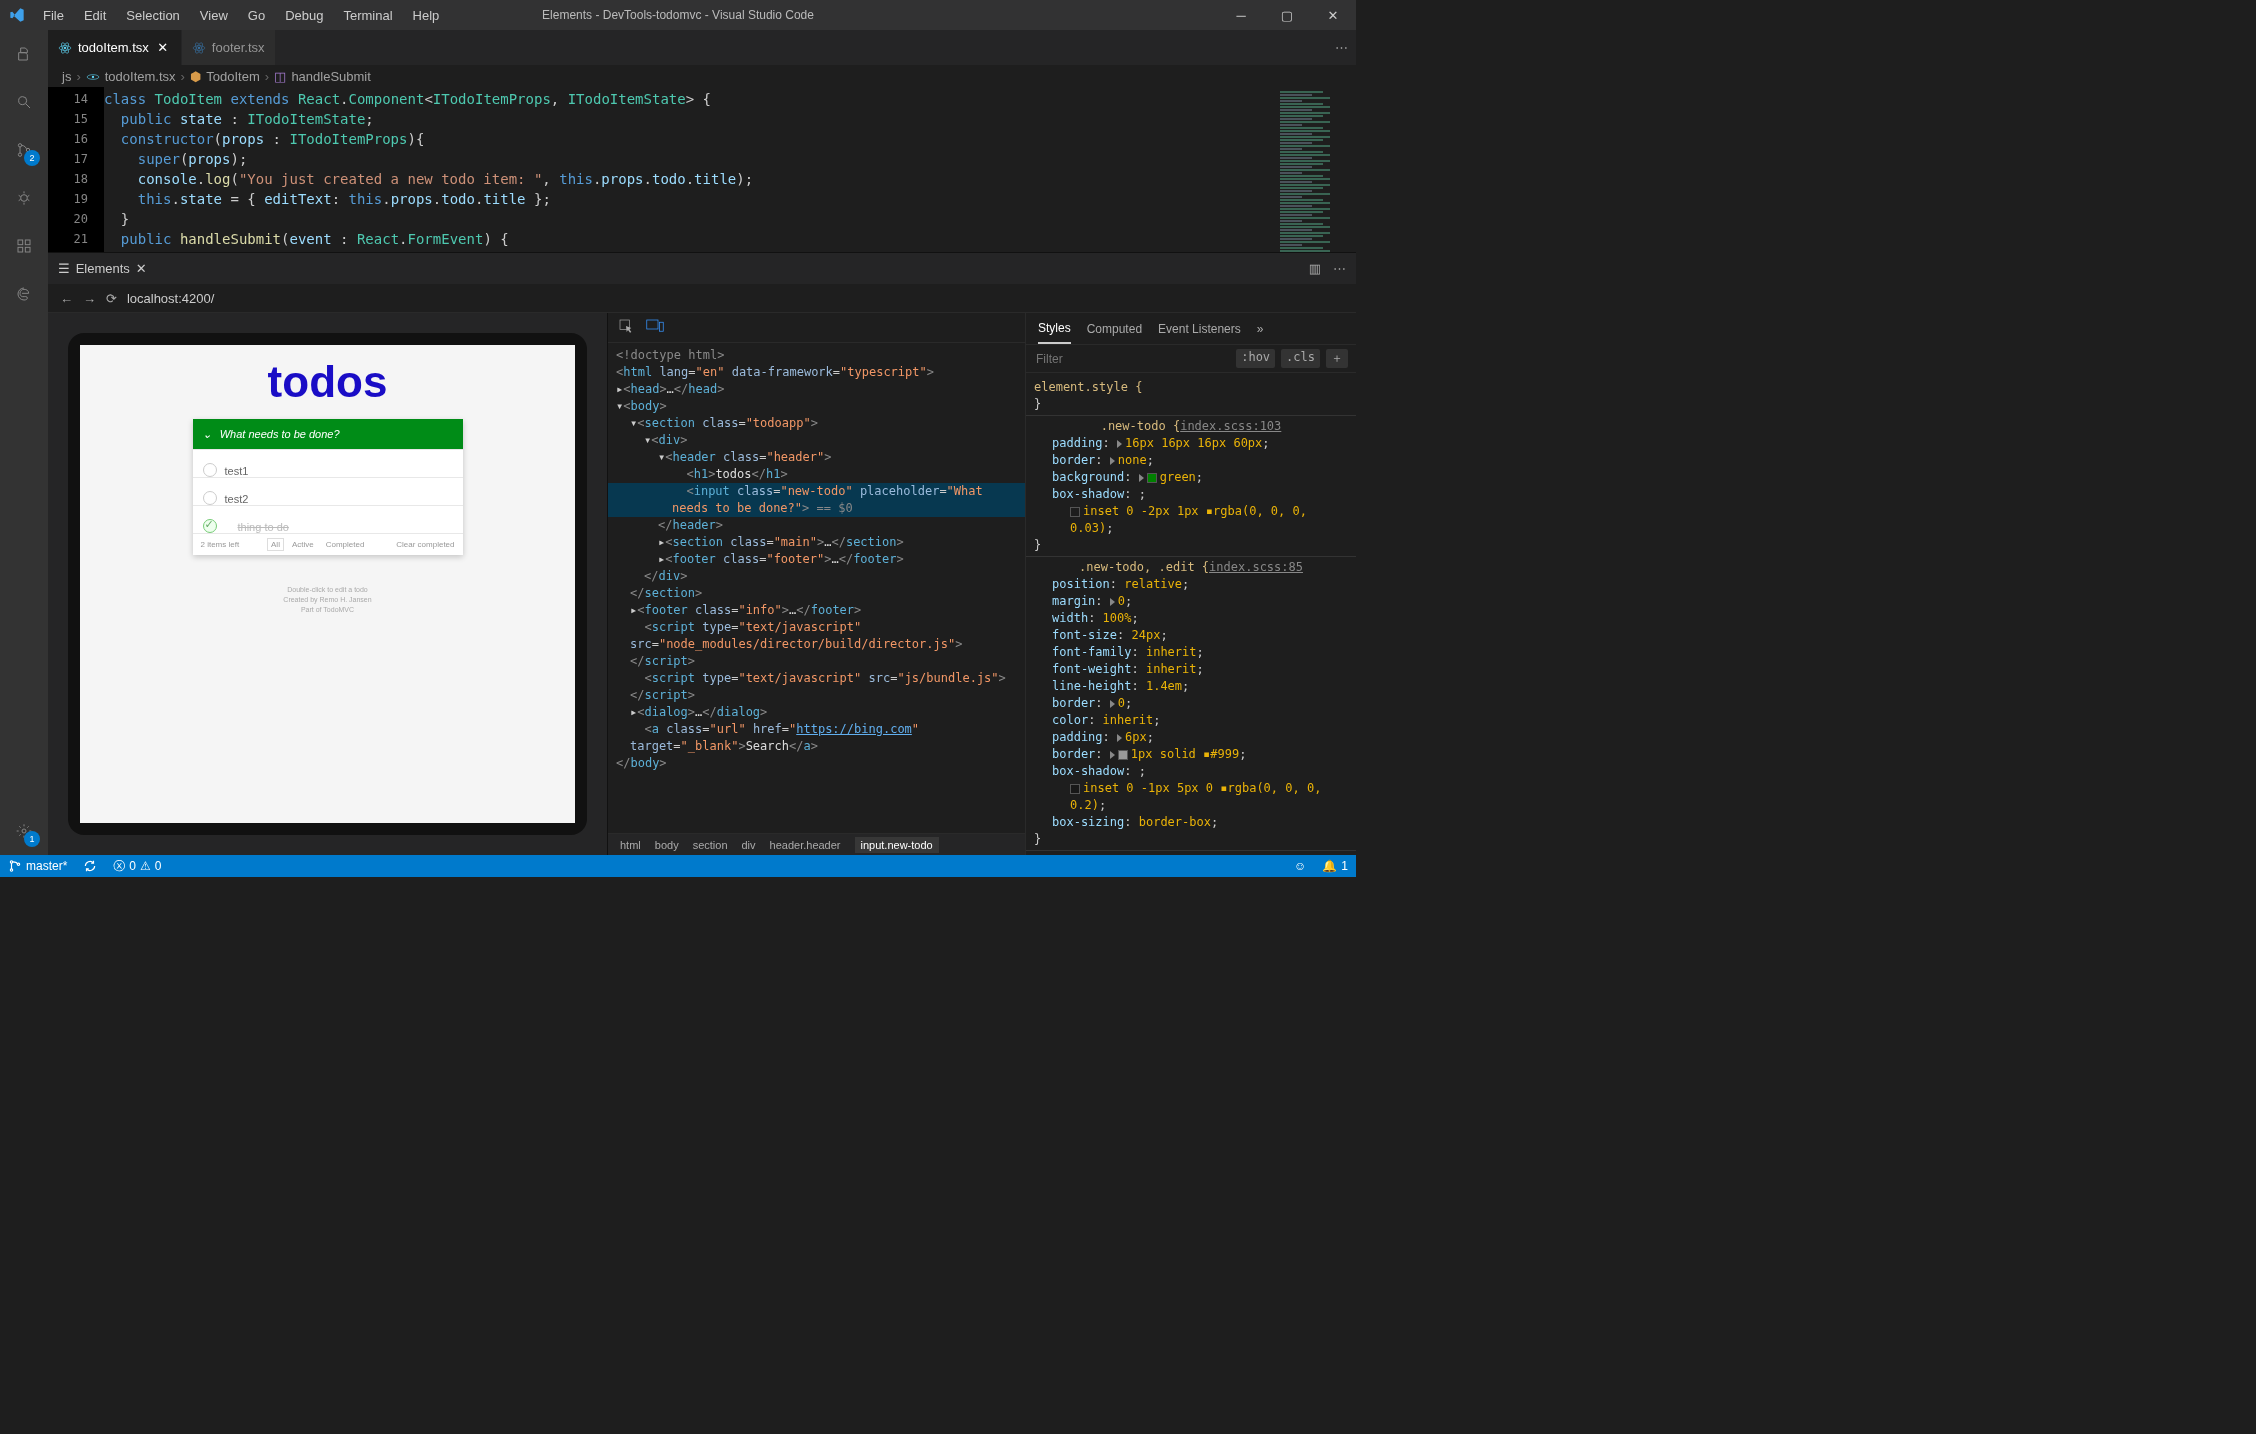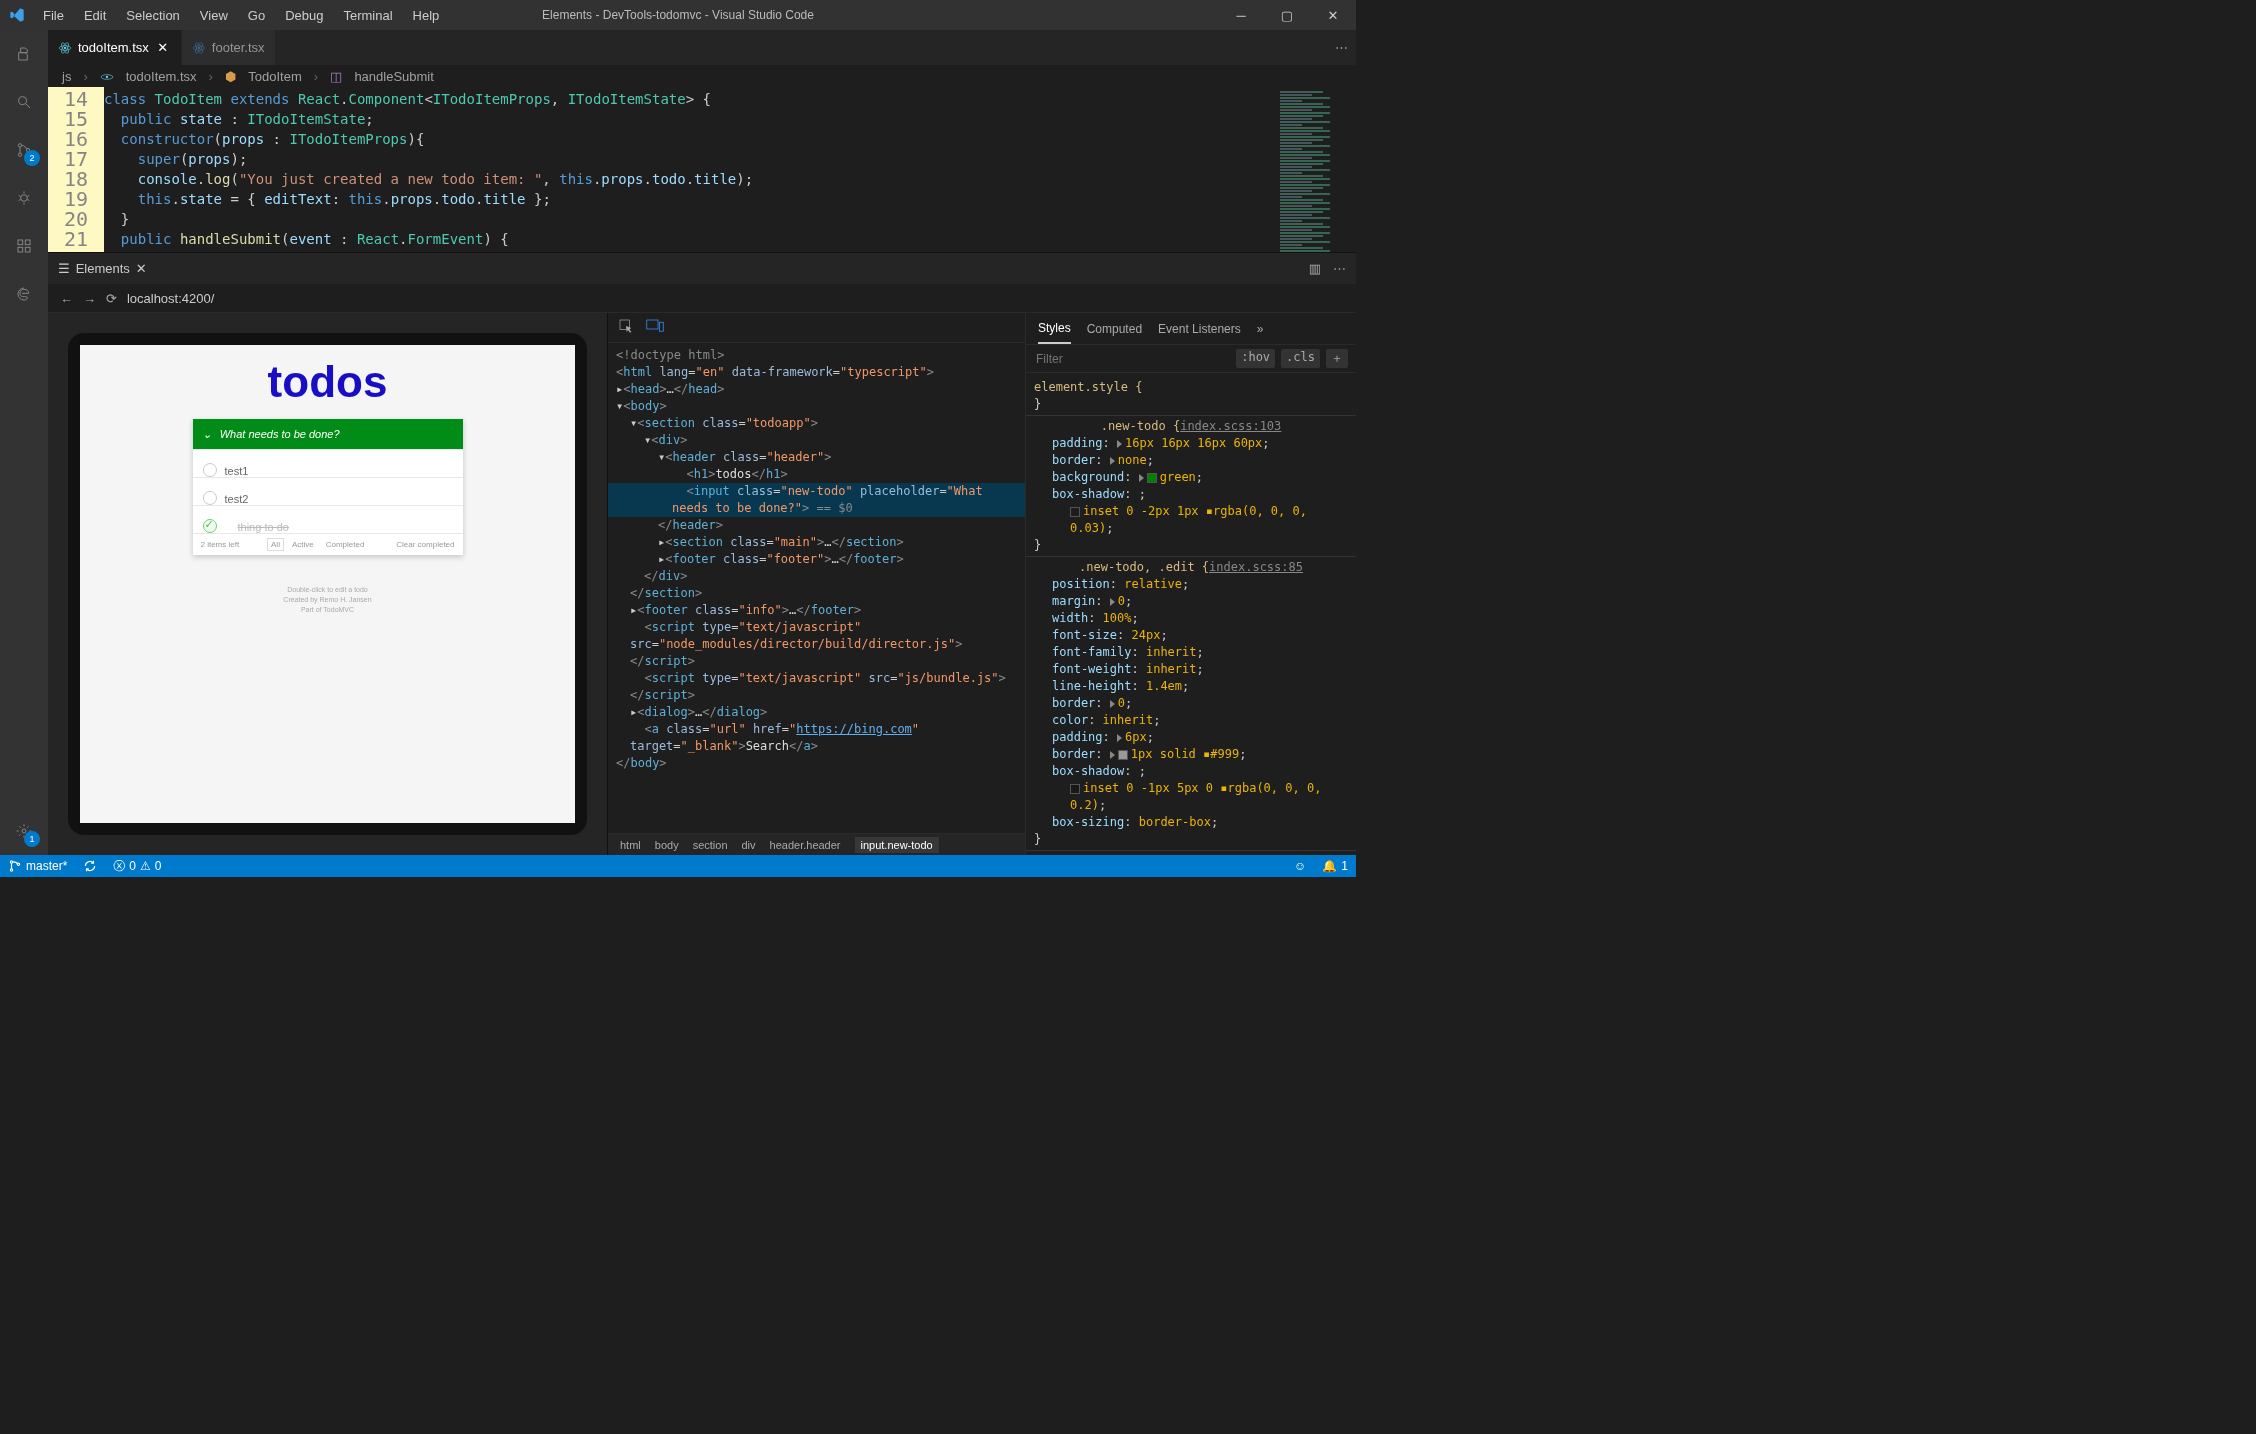--- a/index.html
+++ b/index.html
@@ -43,27 +43,27 @@
 .activity-badge { position: absolute; bottom: 8px; right: 8px; background: #007acc; color: #fff; font-size: 9px; width: 16px; height: 16px; border-radius: 10px; display: flex; align-items: center; justify-content: center; }
 .activity-spacer { flex: 1; }
 
 .content { flex: 1; display: flex; flex-direction: column; overflow: hidden; }
 .tabs { height: 35px; background: #252526; display: flex; align-items: center; }
 .tab { height: 35px; padding: 0 10px; display: flex; align-items: center; gap: 6px; background: #2d2d2d; color: #969696; cursor: pointer; border-right: 1px solid #252526; }
 .tab.active { background: #1e1e1e; color: #fff; }
 .tab-icon { width: 14px; height: 14px; }
 .tab-close { width: 16px; height: 16px; display: flex; align-items: center; justify-content: center; }
 .tabs-actions { margin-left: auto; padding-right: 8px; color: #aaa; cursor: pointer; }
-.breadcrumbs { height: 22px; background: #1e1e1e; display: flex; align-items: center; padding: 0 14px; gap: 12px; color: #a0a0a0; font-size: 13px; border-top: 1px solid #1e1e1e; }
+.breadcrumbs { height: 22px; background: #1e1e1e; display: flex; align-items: center; padding: 0 14px; gap: 5px; color: #a0a0a0; font-size: 13px; border-top: 1px solid #1e1e1e; }
 .breadcrumb-sep { color: #666; }
 .bc-icon { display: inline-flex; align-items: center; }
 
 .editor-split { flex: 1; display: flex; flex-direction: column; overflow: hidden; }
 .code-editor { height: 246px; background: #1e1e1e; display: flex; position: relative; overflow: hidden; }
-.gutter { width: 56px; background: #fef9c3; color: #858585; font-family: Consolas, monospace; font-size: 20px; text-align: right; padding-right: 16px; padding-top: 2px; line-height: 20px; }
+.gutter { width: 56px; background: #000000; color: #858585; font-family: Consolas, monospace; font-size: 12px; text-align: right; padding-right: 16px; padding-top: 2px; line-height: 20px; }
 .code { flex: 1; font-family: Consolas, monospace; font-size: 14px; line-height: 20px; white-space: pre; padding-top: 2px; overflow: hidden; }
 .code .kw { color: #569cd6; }
 .code .type { color: #4ec9b0; }
 .code .fn { color: #dcdcaa; }
 .code .var { color: #9cdcfe; }
 .code .str { color: #ce9178; }
 .minimap { width: 80px; background: #1e1e1e; position: relative; }
 .minimap-canvas { position: absolute; inset: 4px; opacity: 0.5; }
 .mm-line { height: 2px; margin-bottom: 1px; background: #4a6; }
 .mm-line.a { width: 60%; background: #5a8; }

